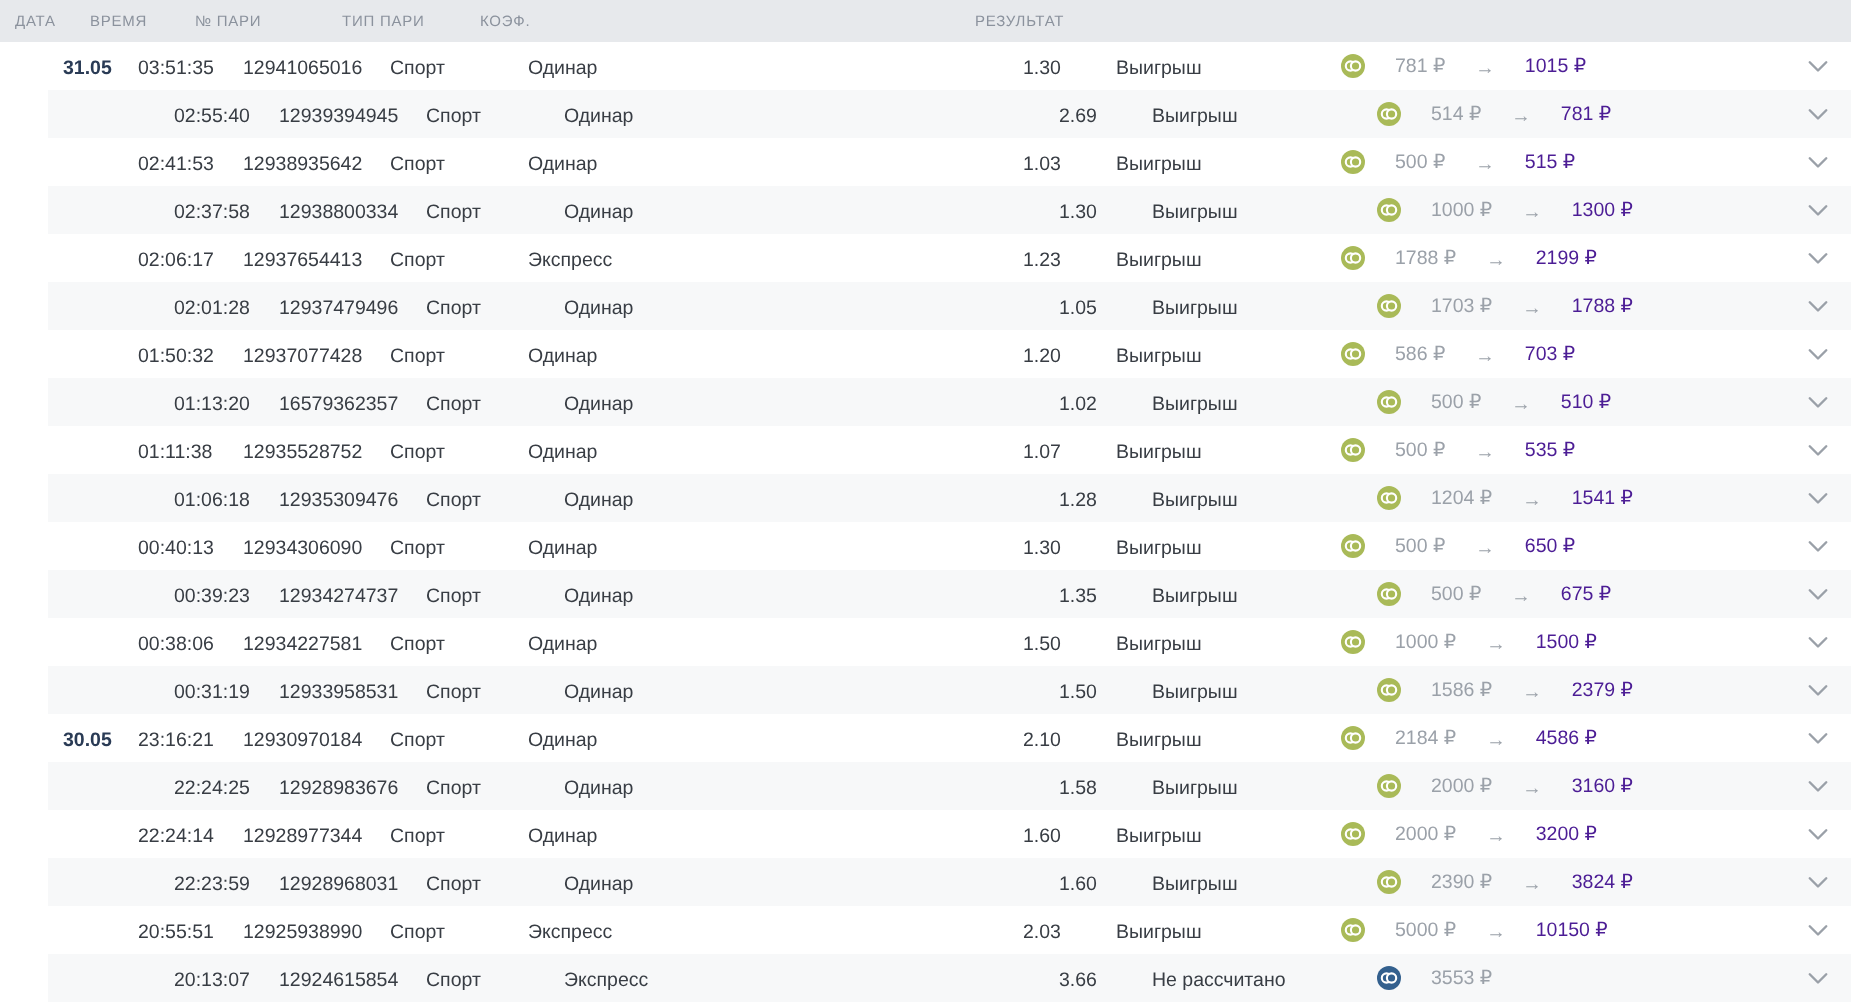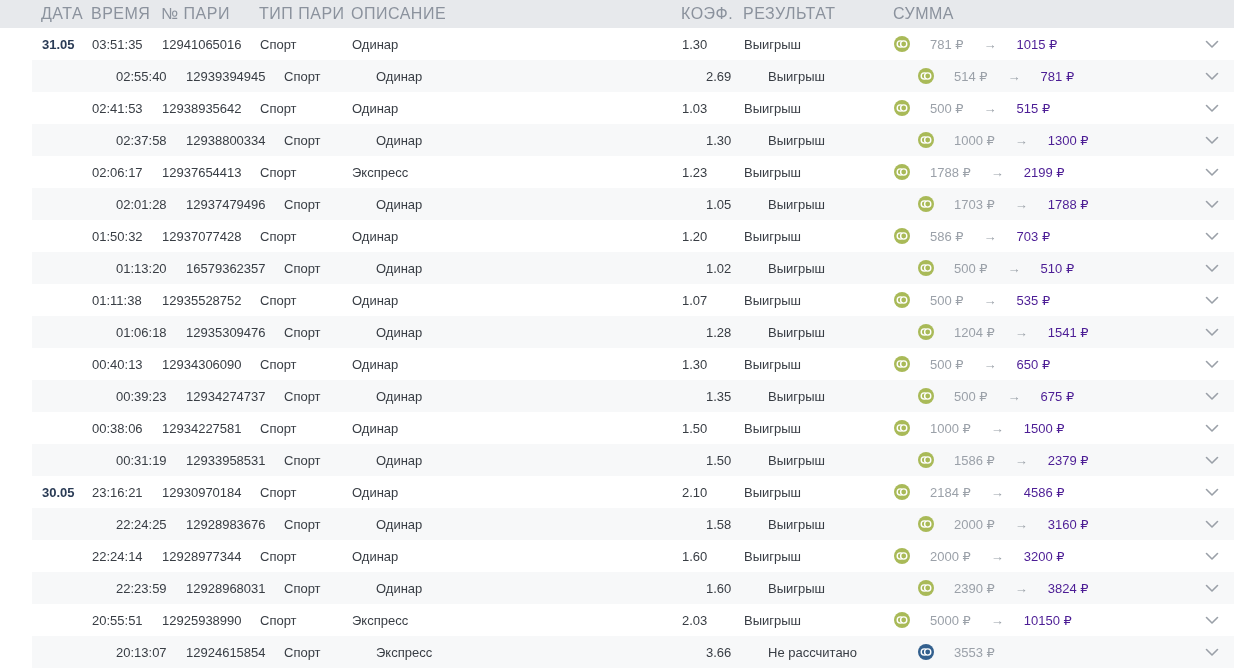--- a/index.html
+++ b/index.html
@@ -16,25 +16,24 @@
   .grid-row {
     display: grid;
     grid-template-columns: 60px 70px 98px 92px 330px 62px 150px 1fr 44px;
     align-items: center;
   }
   .table-header {
     height: 28px;
     background: #e7e9ec;
   }
   .table-header .hcell {
-    font-size: 16px;
+    font-size: 10px;
     color: #8b929d;
     letter-spacing: 0.5px;
     white-space: nowrap;
-    margin-left: 31px;
   }
   .hcell.first, .cell.first { padding-left: 10px; }
   .table-row {
     height: 32px;
     background: #ffffff;
     font-size: 13px;
     color: #383d44;
     margin-left: 32px;
   }
   .table-row.alt { background: #f7f8f9; padding-left: 24px; }
@@ -70,24 +69,22 @@
 </head>
 <body>
 
 <div class="bets-table">
 
   <div class="grid-row table-header">
     <div class="hcell first">ДАТА</div>
     <div class="hcell">ВРЕМЯ</div>
     <div class="hcell">№ ПАРИ</div>
     <div class="hcell">ТИП ПАРИ</div>
-    <div class="hcell">ОПИСАНИЕ</div>
     <div class="hcell">КОЭФ.</div>
     <div class="hcell">РЕЗУЛЬТАТ</div>
-    <div class="hcell">СУММА</div>
     <div class="hcell"></div>
   </div>
 
   <div>
       <div class="grid-row table-row">
     <div class="cell cell-date">31.05</div>
     <div class="cell">03:51:35</div>
     <div class="cell">12941065016</div>
     <div class="cell">Спорт</div>
     <div class="cell">Одинар</div>

